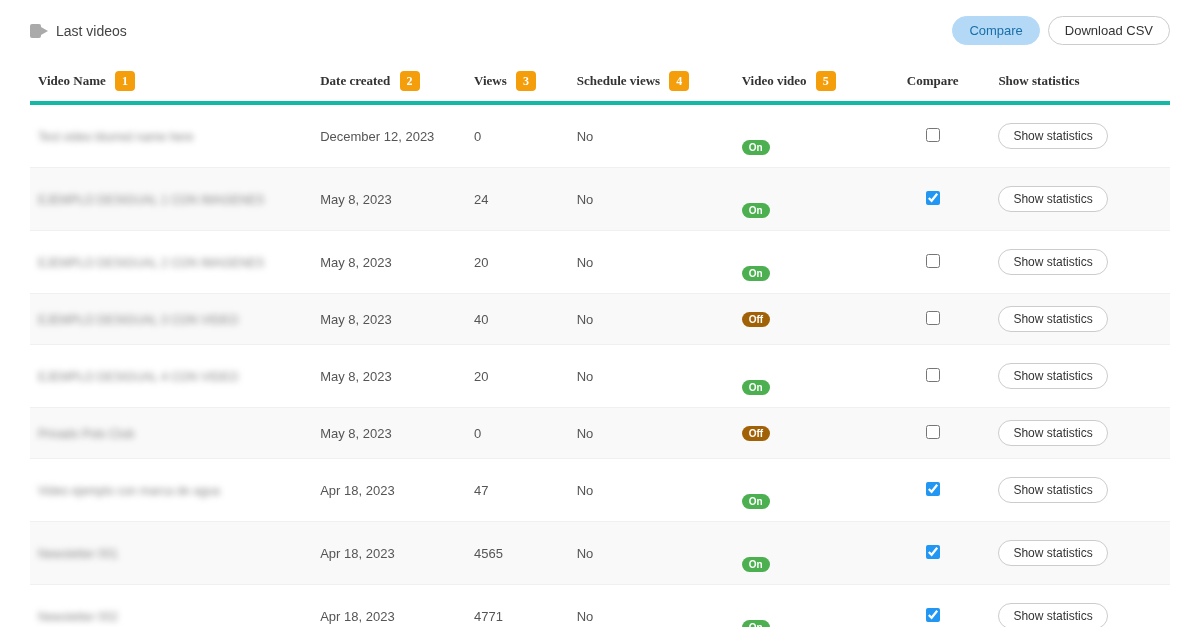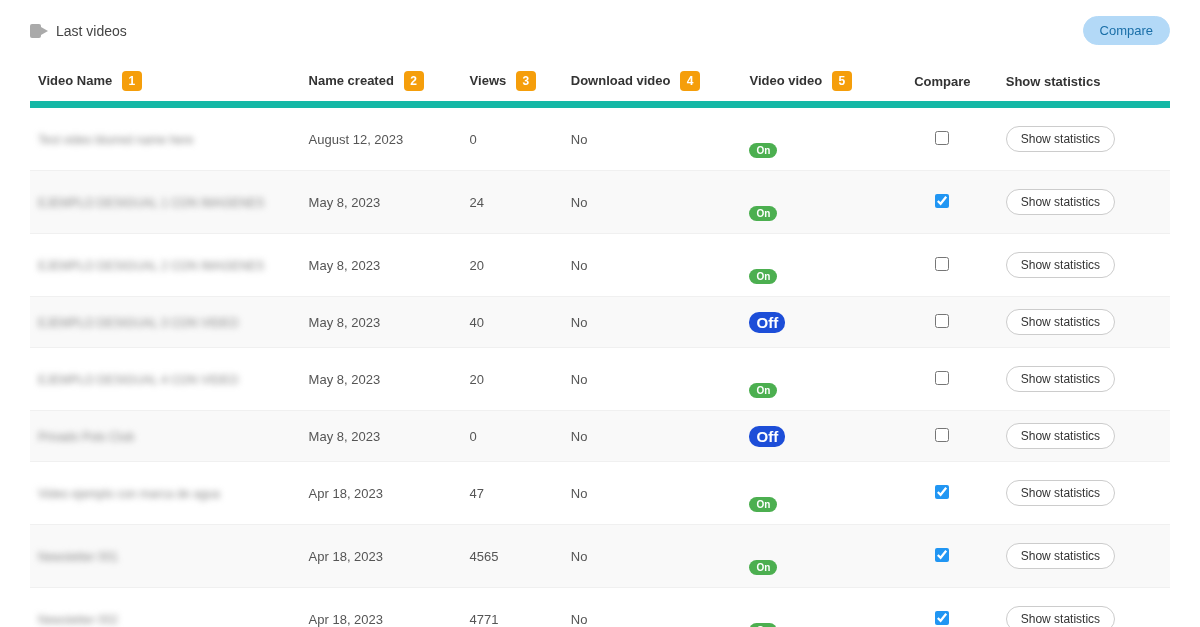--- a/index.html
+++ b/index.html
@@ -51,21 +51,22 @@
     .btn-compare {
       background: #b3d9f7;
       border-color: #b3d9f7;
       color: #1a6fa8;
     }
     table {
       width: 100%;
       border-collapse: collapse;
     }
     thead tr {
-      border-bottom: 7px solid #14b8a6;
+      border-bottom: 4px solid #14b8a6;
+      font-family: Liberation Serif, serif;
     }
     thead th {
       padding: 10px 8px;
       text-align: left;
       font-weight: 600;
       font-size: 13px;
       color: #333;
       white-space: nowrap;
     }
     .col-badge {
@@ -103,23 +104,23 @@
       background: #4caf50;
       color: #fff;
       font-size: 10px;
       font-weight: 700;
       padding: 2px 7px;
       border-radius: 10px;
       margin-top: 23px;
     }
     .toggle-off {
       display: inline-block;
-      background: #1d4ed8;
+      background: #a16207;
       color: #fff;
-      font-size: 15px;
+      font-size: 10px;
       font-weight: 700;
       padding: 2px 7px;
       border-radius: 10px;
     }
     .checkbox-cell {
       text-align: center;
     }
     .checkbox-cell input[type="checkbox"] {
       width: 14px;
       height: 14px;
@@ -154,58 +155,59 @@
       <span class="video-icon">
         <svg width="18" height="14" viewBox="0 0 18 14" fill="none">
           <rect x="0" y="0" width="11" height="14" rx="2" fill="#aaa"></rect>
           <polygon points="11,3 18,7 11,11" fill="#aaa"></polygon>
         </svg>
       </span>
       <span class="top-bar-title">Last videos</span>
     </div>
     <div class="top-bar-right">
       <button class="btn btn-compare">Compare</button>
+      <button class="btn">Download CSV</button>
     </div>
   </div>
 
   <table>
     <thead>
       <tr>
         <th class="col-video-name">
           <span>Video Name</span>
           <span class="col-badge">1</span>
         </th>
         <th class="col-date">
-          <span>Name created</span>
+          <span>Date created</span>
           <span class="col-badge">2</span>
         </th>
         <th class="col-views">
           <span>Views</span>
           <span class="col-badge">3</span>
         </th>
         <th class="col-schedule">
-          <span>Download video</span>
+          <span>Schedule views</span>
           <span class="col-badge">4</span>
         </th>
         <th class="col-video-views">
           <span>Video video</span>
           <span class="col-badge">5</span>
         </th>
         <th class="col-compare">
           <span>Compare</span>
         </th>
         <th class="col-show-stats">
           <span>Show statistics</span>
         </th>
       </tr>
     </thead>
     <tbody id="table-body">
     <tr>
           <td class="col-video-name"><span class="video-name">Test video blurred name here</span></td>
-          <td class="col-date">August 12, 2023</td>
+          <td class="col-date">December 12, 2023</td>
           <td class="col-views">0</td>
           <td class="col-schedule">No</td>
           <td class="col-video-views"><span class="toggle-on">On</span></td>
           <td class="col-compare checkbox-cell"><input type="checkbox" style=""></td>
           <td class="col-show-stats"><button class="show-stats-btn">Show statistics</button></td>
         </tr>
         <tr>
           <td class="col-video-name"><span class="video-name">EJEMPLO DESIGUAL 1 CON IMAGENES</span></td>
           <td class="col-date">May 8, 2023</td>
           <td class="col-views">24</td>

